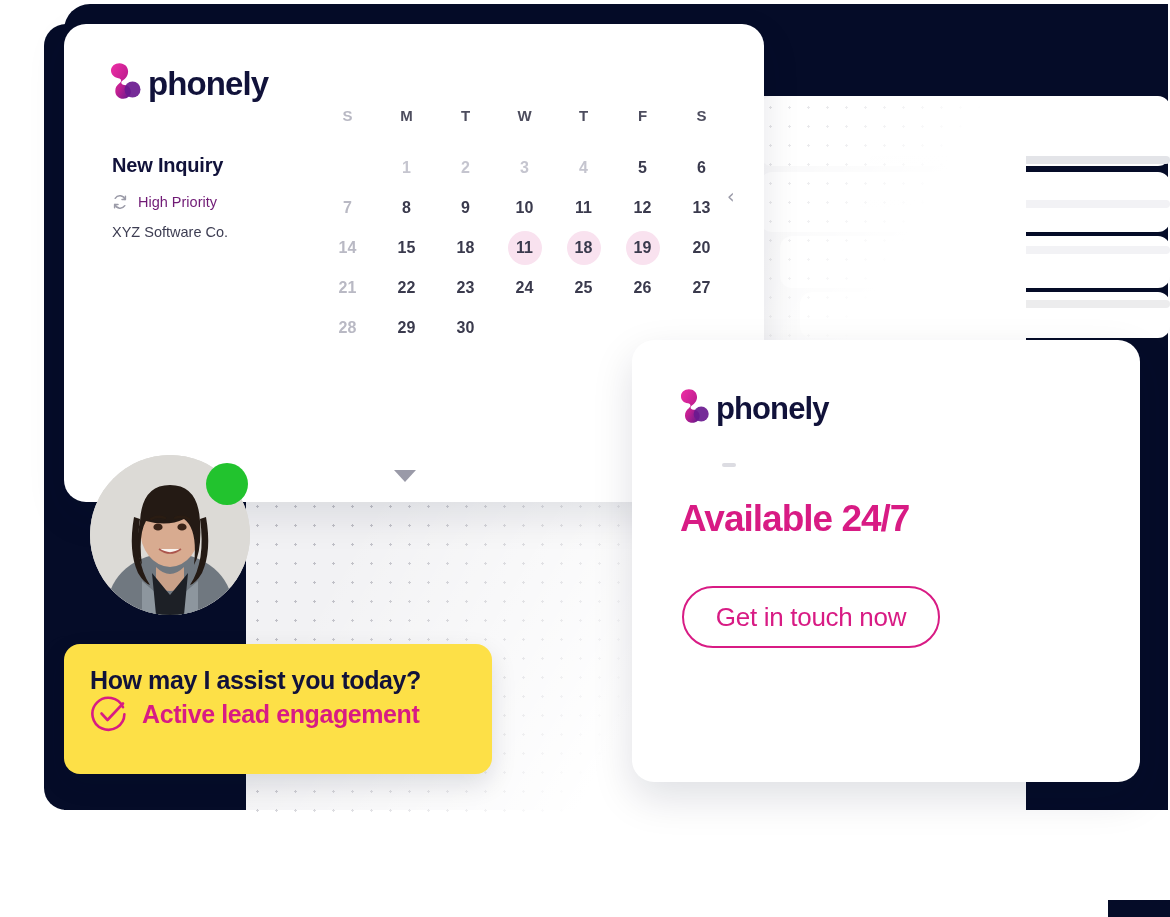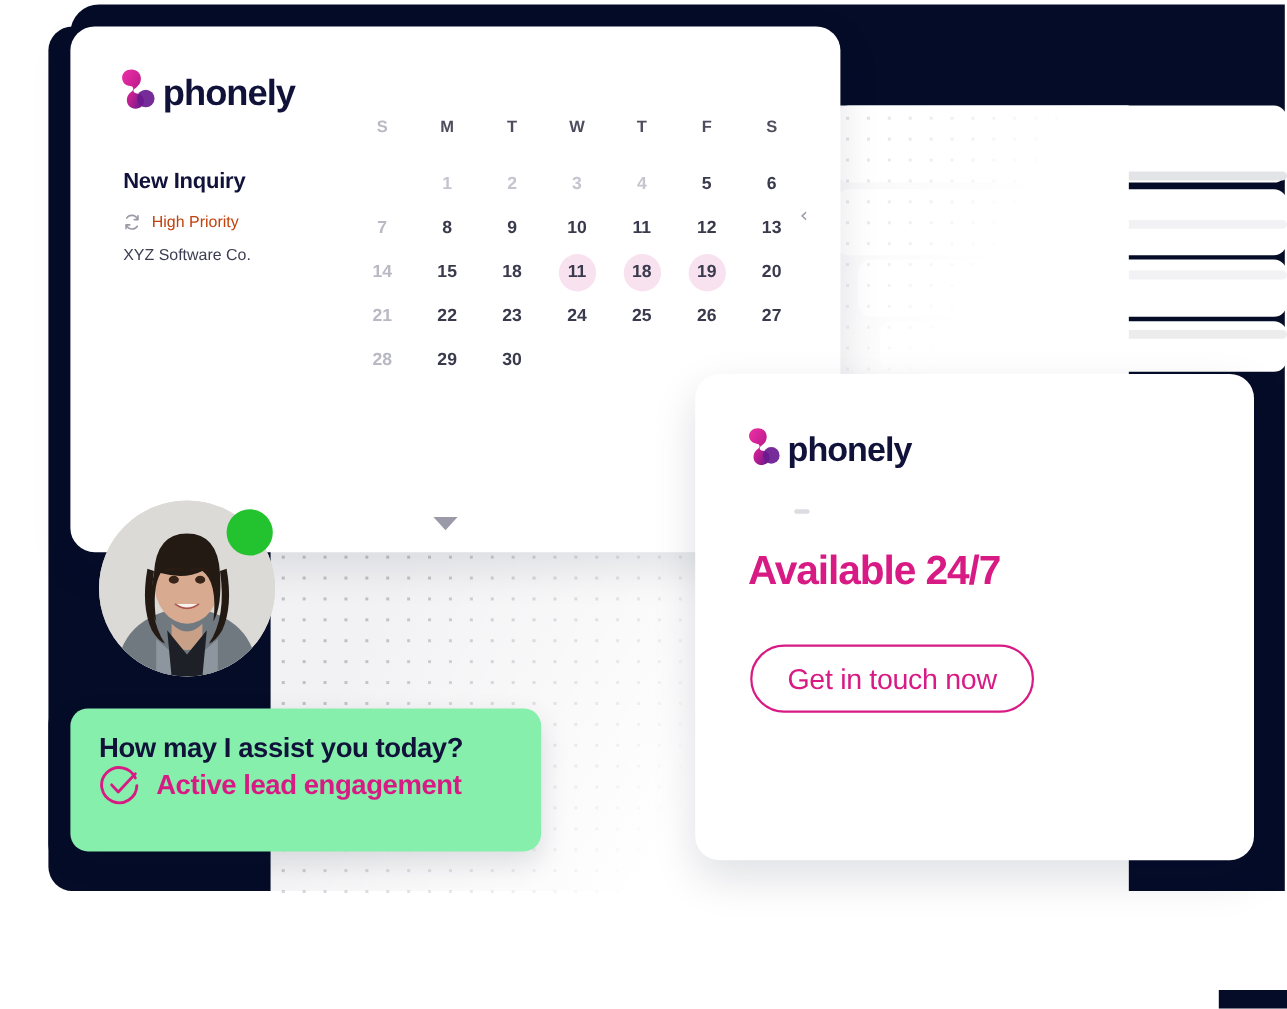--- a/index.html
+++ b/index.html
@@ -107,21 +107,21 @@
   
   #inquiry-title {
     position: absolute; left: 48px; top: 130px;
     font-size: 20px; font-weight: 700; color: #11123a;
     letter-spacing: -0.2px;
   }
   #priority-row {
     position: absolute; left: 48px; top: 170px;
     display: flex; align-items: center; gap: 10px;
   }
-  #priority-row .label { font-size: 14.5px; color: #c2410c; }
+  #priority-row .label { font-size: 14.5px; color: #701a75; }
   #company-name {
     position: absolute; left: 48px; top: 200px;
     font-size: 14.5px; color: #3d3d52;
   }
 
   
   #calendar { position: absolute; left: 254px; top: 60px; width: 420px; }
   #cal-month {
     font-size: 14px; letter-spacing: 1.6px; color: #8b8b99;
     font-weight: 400; margin-left: 2px;
@@ -192,21 +192,21 @@
     width: 42px; height: 42px;
     border-radius: 50%;
     background: #22c32e;
   }
 
   
   #card-chat {
     position: absolute;
     left: 64px; top: 644px;
     width: 428px; height: 130px;
-    background: #86efac;
+    background: #fde047;
     border-radius: 16px;
     box-shadow: 0 10px 26px rgba(10,15,45,.12);
     padding: 22px 26px;
   }
   #chat-question {
     font-size: 25px; font-weight: 700; color: #11123a;
     letter-spacing: -0.4px;
   }
   #chat-status {
     display: flex; align-items: center; gap: 14px;

